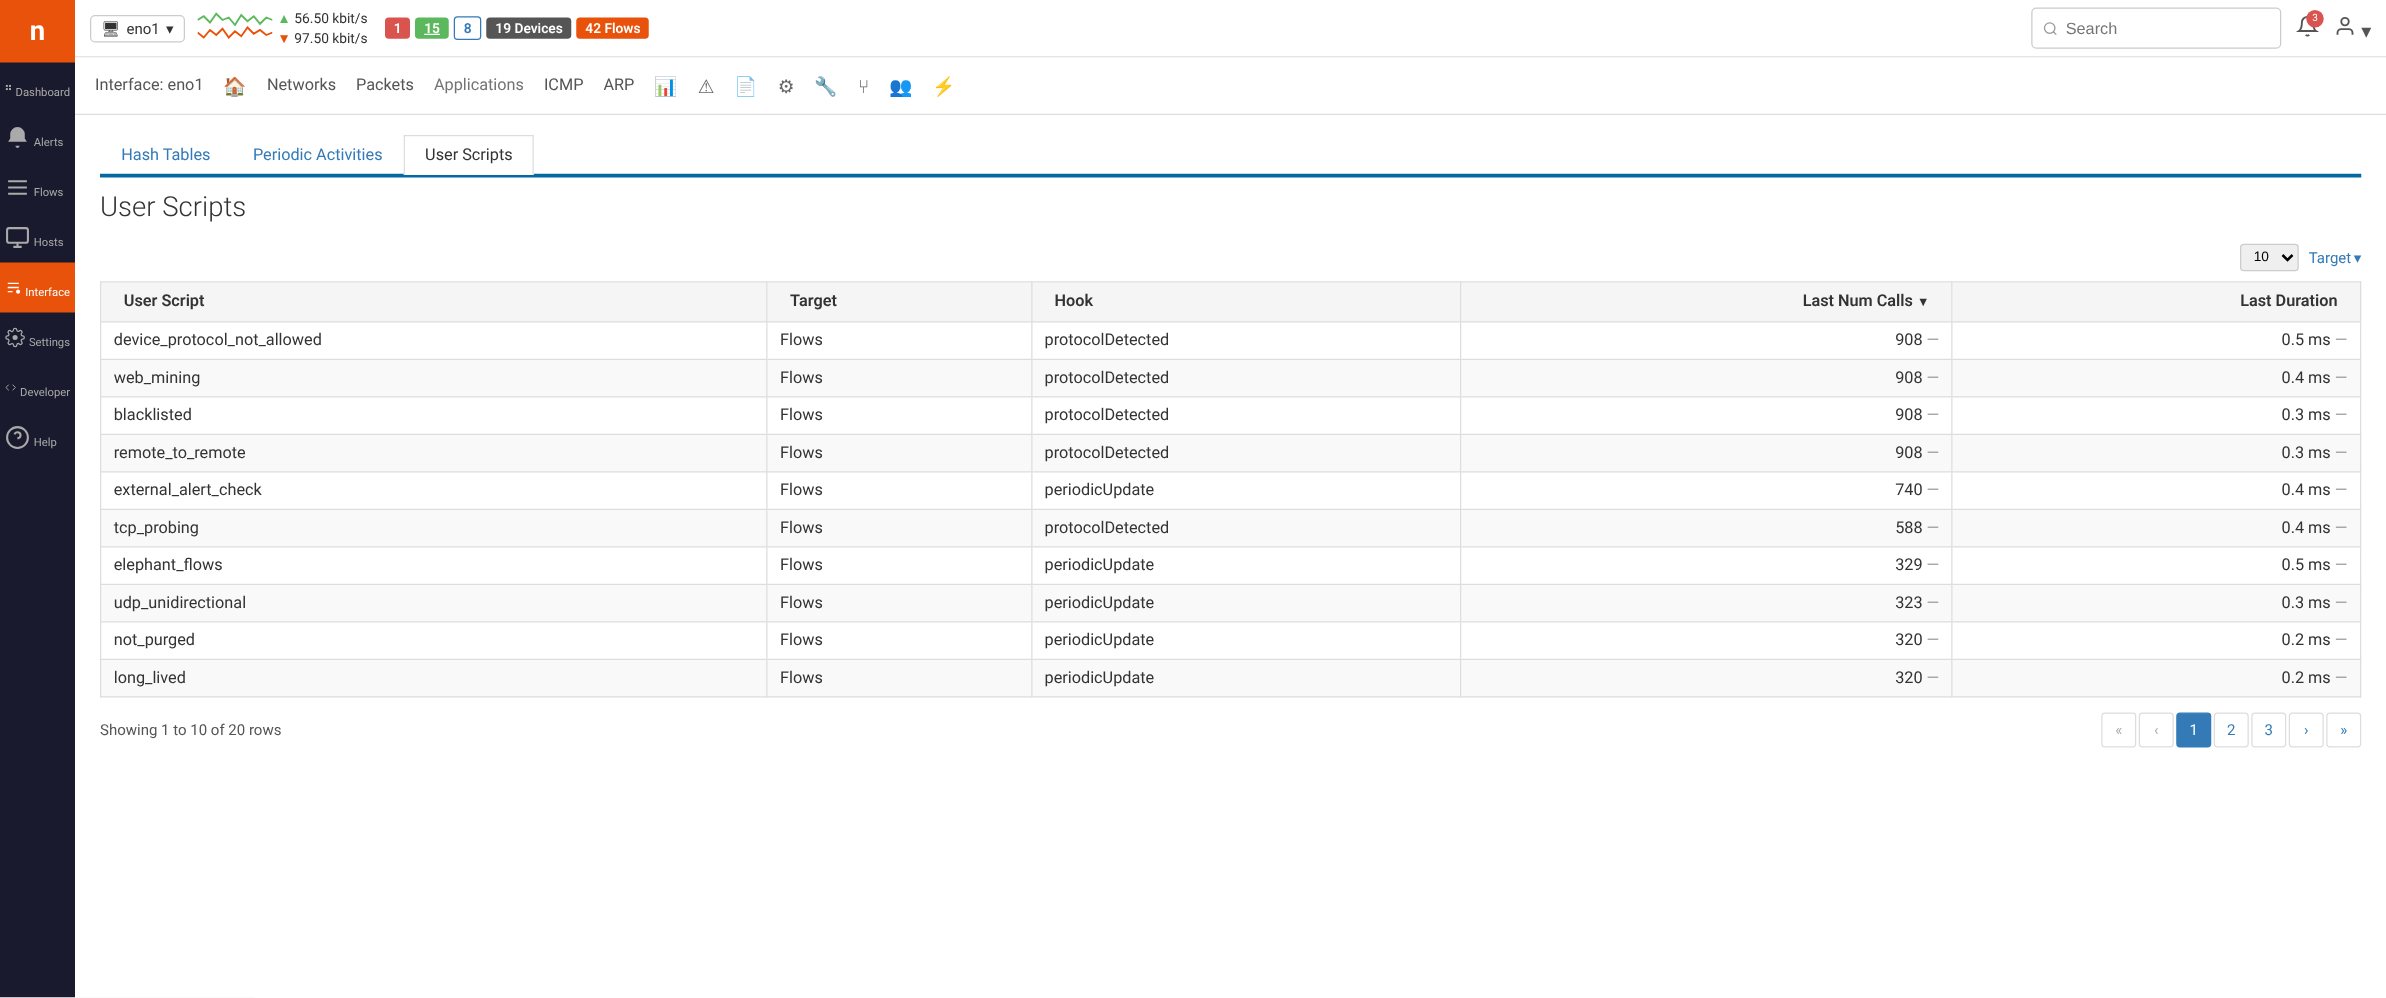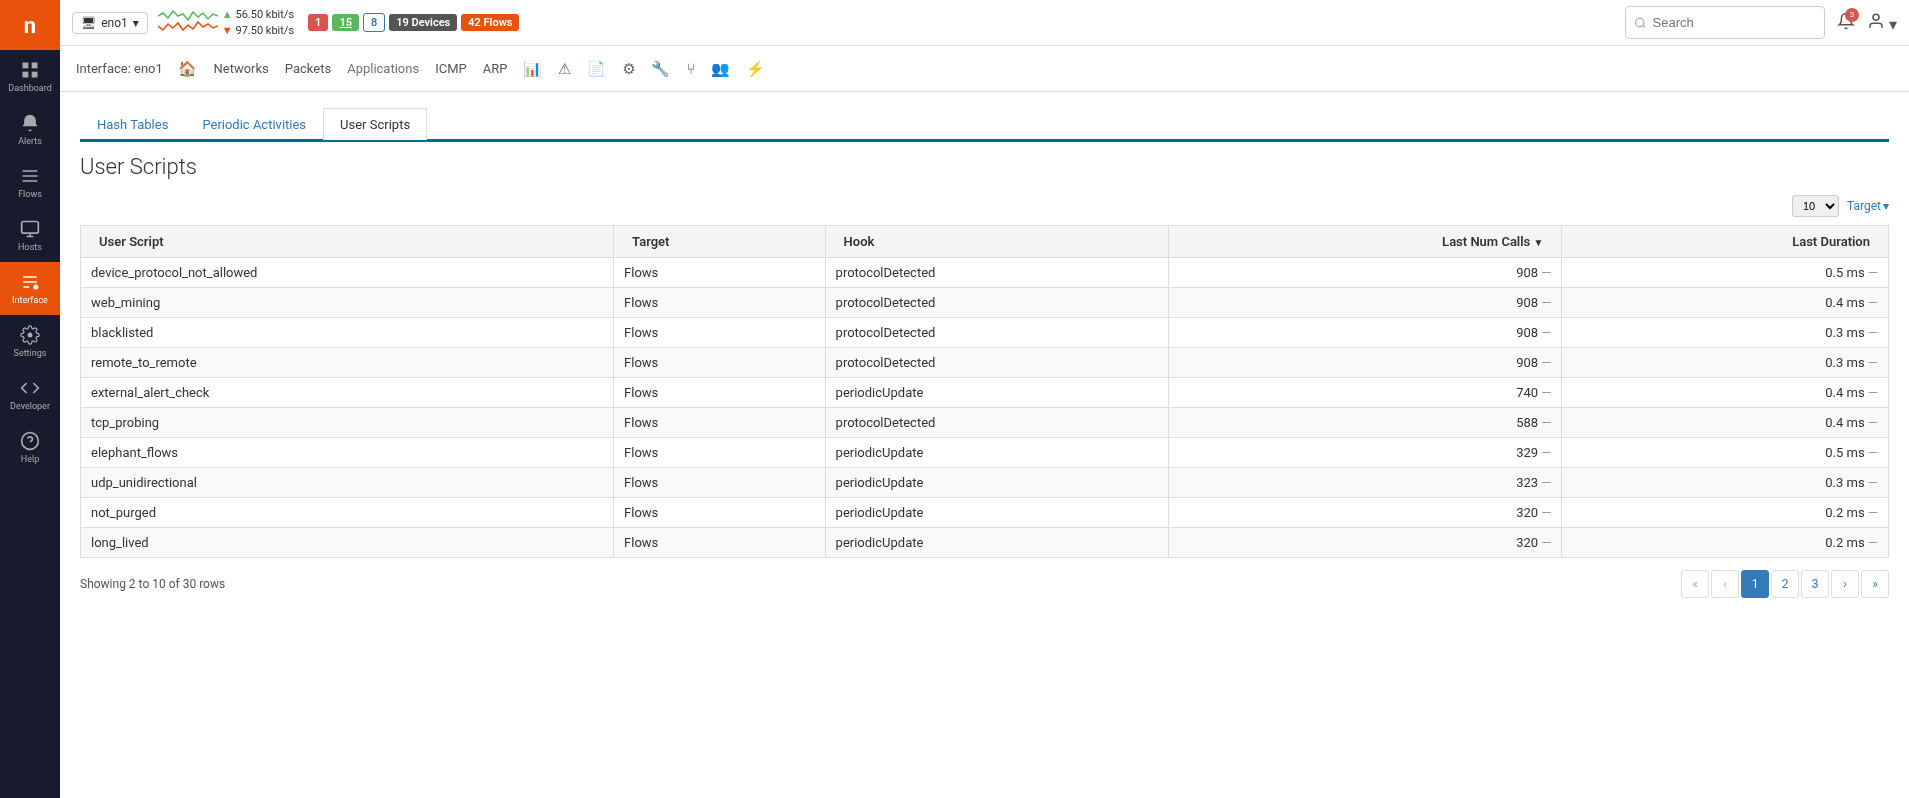--- a/index.html
+++ b/index.html
@@ -22,22 +22,21 @@
       display: flex;
       align-items: center;
       justify-content: center;
       color: white;
       font-size: 22px;
       font-weight: bold;
     }
     .sidebar-item {
       width: 100%;
       display: flex;
-      flex-direction: column;
-      align-items: center;
+      align-items: flex-end;
       padding: 10px 4px;
       color: #aaa;
       cursor: pointer;
       font-size: 10px;
       gap: 3px;
     }
     .sidebar-item.active { color: #fff; background: #e8520a; }
     .sidebar-item svg { width: 20px; height: 20px; }
     .sidebar-item-label { font-size: 9px; text-align: center; }
 
@@ -499,21 +498,21 @@
       <td>long_lived</td>
       <td>Flows</td>
       <td>periodicUpdate</td>
       <td class="right">320 <span style="color:#999">—</span></td>
       <td class="right">0.2 ms <span style="color:#999">—</span></td>
     </tr>
         </tbody>
     </table>
 
     <div class="table-footer">
-      <span>Showing 2 to 10 of 30 rows</span>
+      <span>Showing 1 to 10 of 20 rows</span>
       <div class="pagination">
         <div class="page-btn disabled">«</div>
         <div class="page-btn disabled">‹</div>
         <div class="page-btn active">1</div>
         <div class="page-btn">2</div>
         <div class="page-btn">3</div>
         <div class="page-btn">›</div>
         <div class="page-btn">»</div>
       </div>
     </div>

